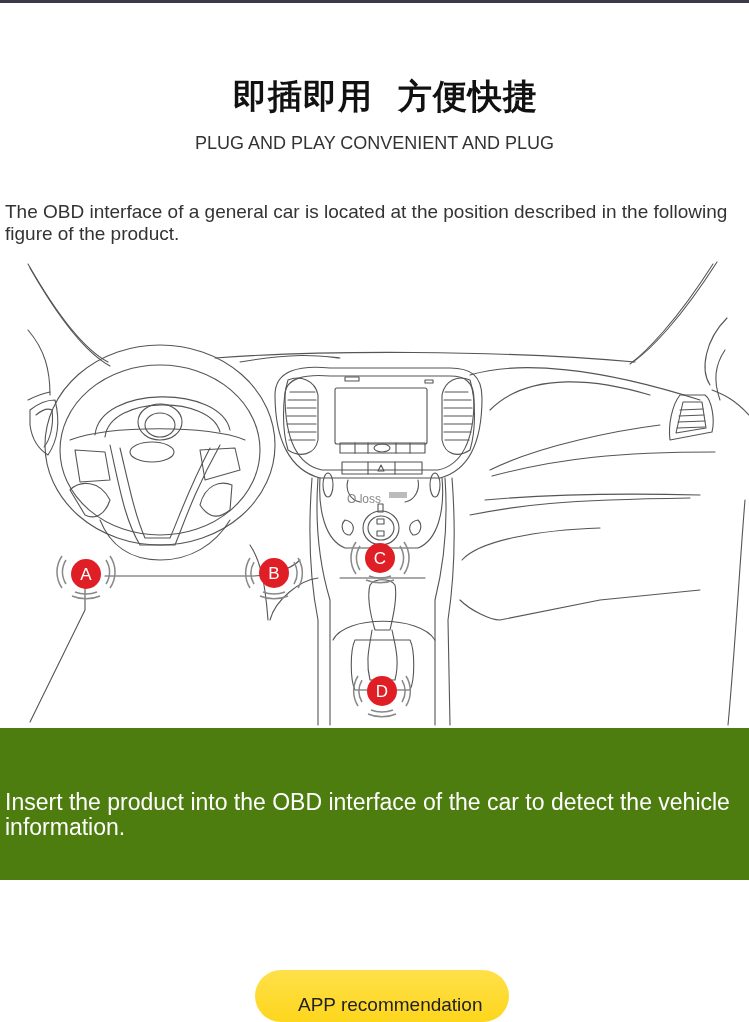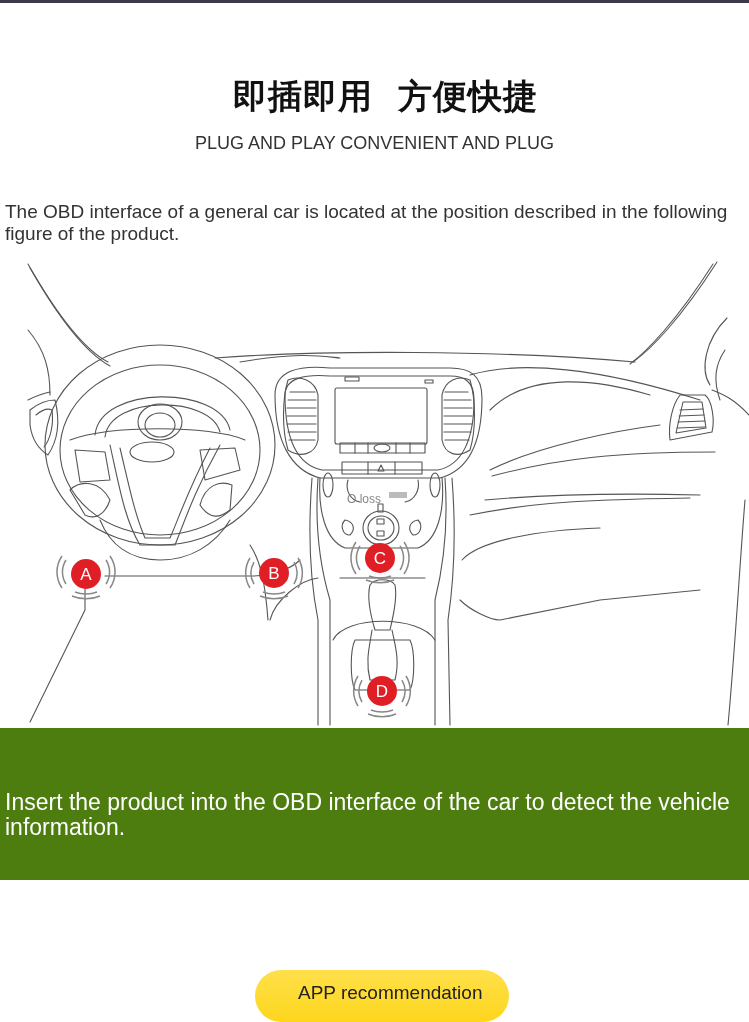--- a/index.html
+++ b/index.html
@@ -38,21 +38,21 @@
     }
     .banner-text {
       position: absolute; left: 5px; top: 62px; width: 735px;
       font-size: 23px; line-height: 25px; color: #ffffff;
     }
     .app-btn {
       position: absolute; left: 255px; top: 970px; width: 254px; height: 52px;
       background: linear-gradient(180deg, #ffe04a 0%, #fdd61c 100%);
       border-radius: 26px;
       box-sizing: border-box;
-      padding-left: 43px; padding-top: 12px;
+      padding-left: 43px; padding-top: 24px;
       font-size: 19px; color: #222222; cursor: pointer;
     }
     .marker-label {
       font-family: "Liberation Sans", sans-serif; font-size: 17px; fill: #ffffff;
     }
     .loss-text {
       font-family: "Liberation Sans", sans-serif; font-size: 12px; fill: #888888;
     }
   </style>
 </head>

